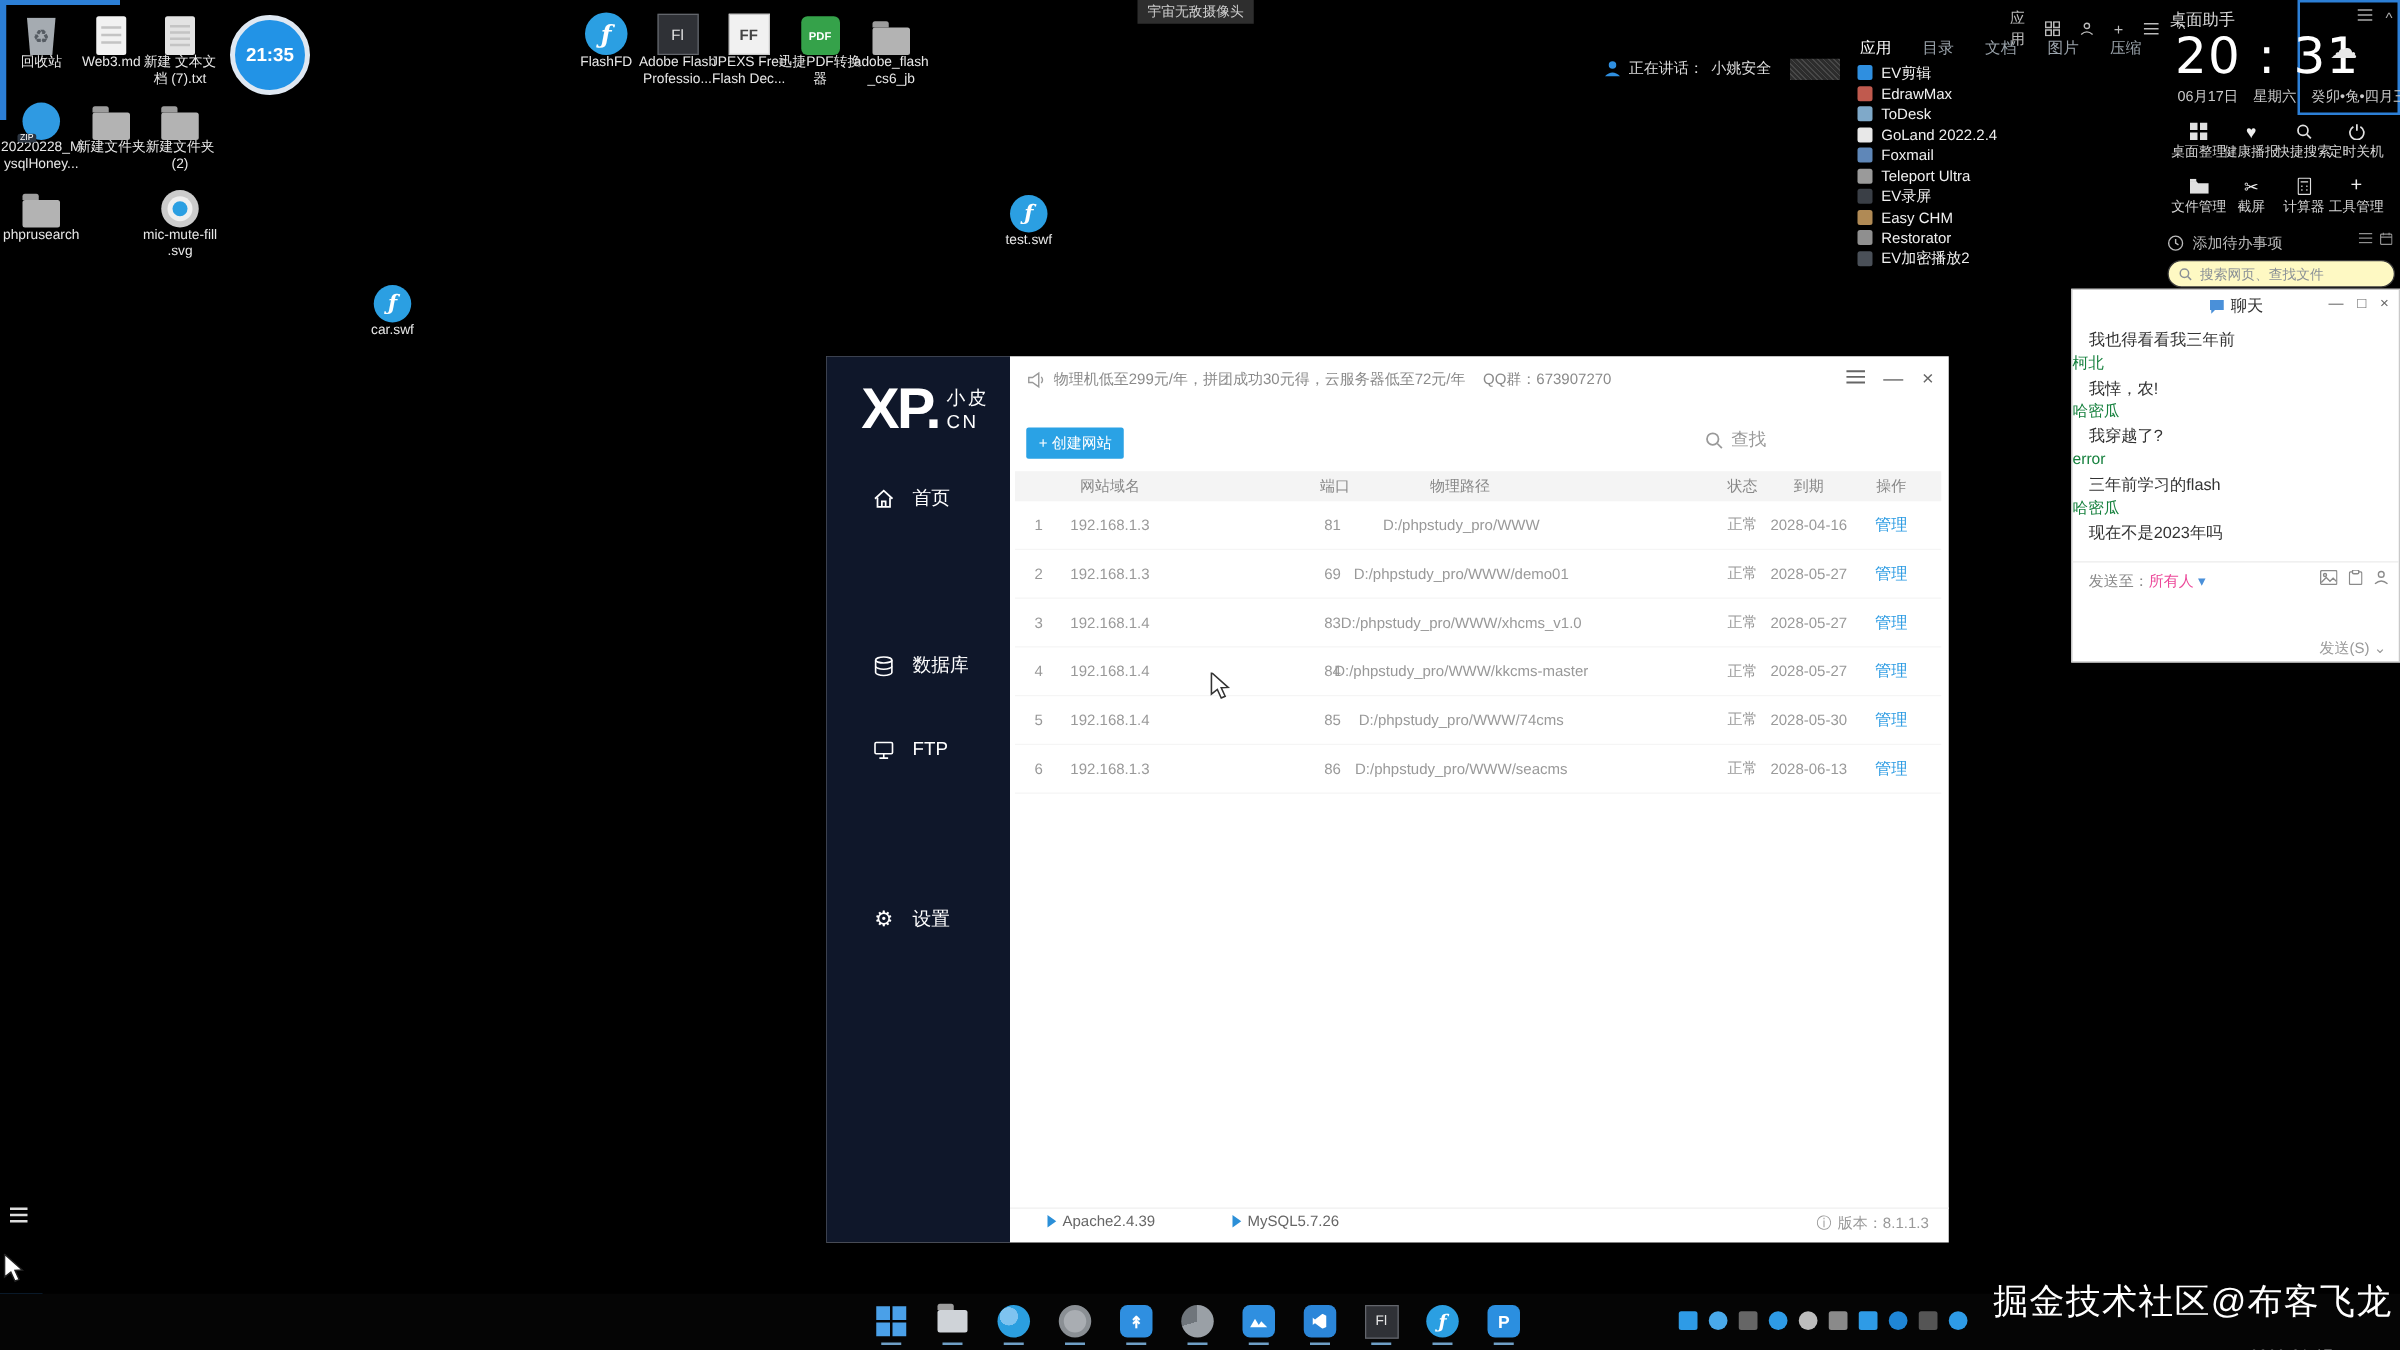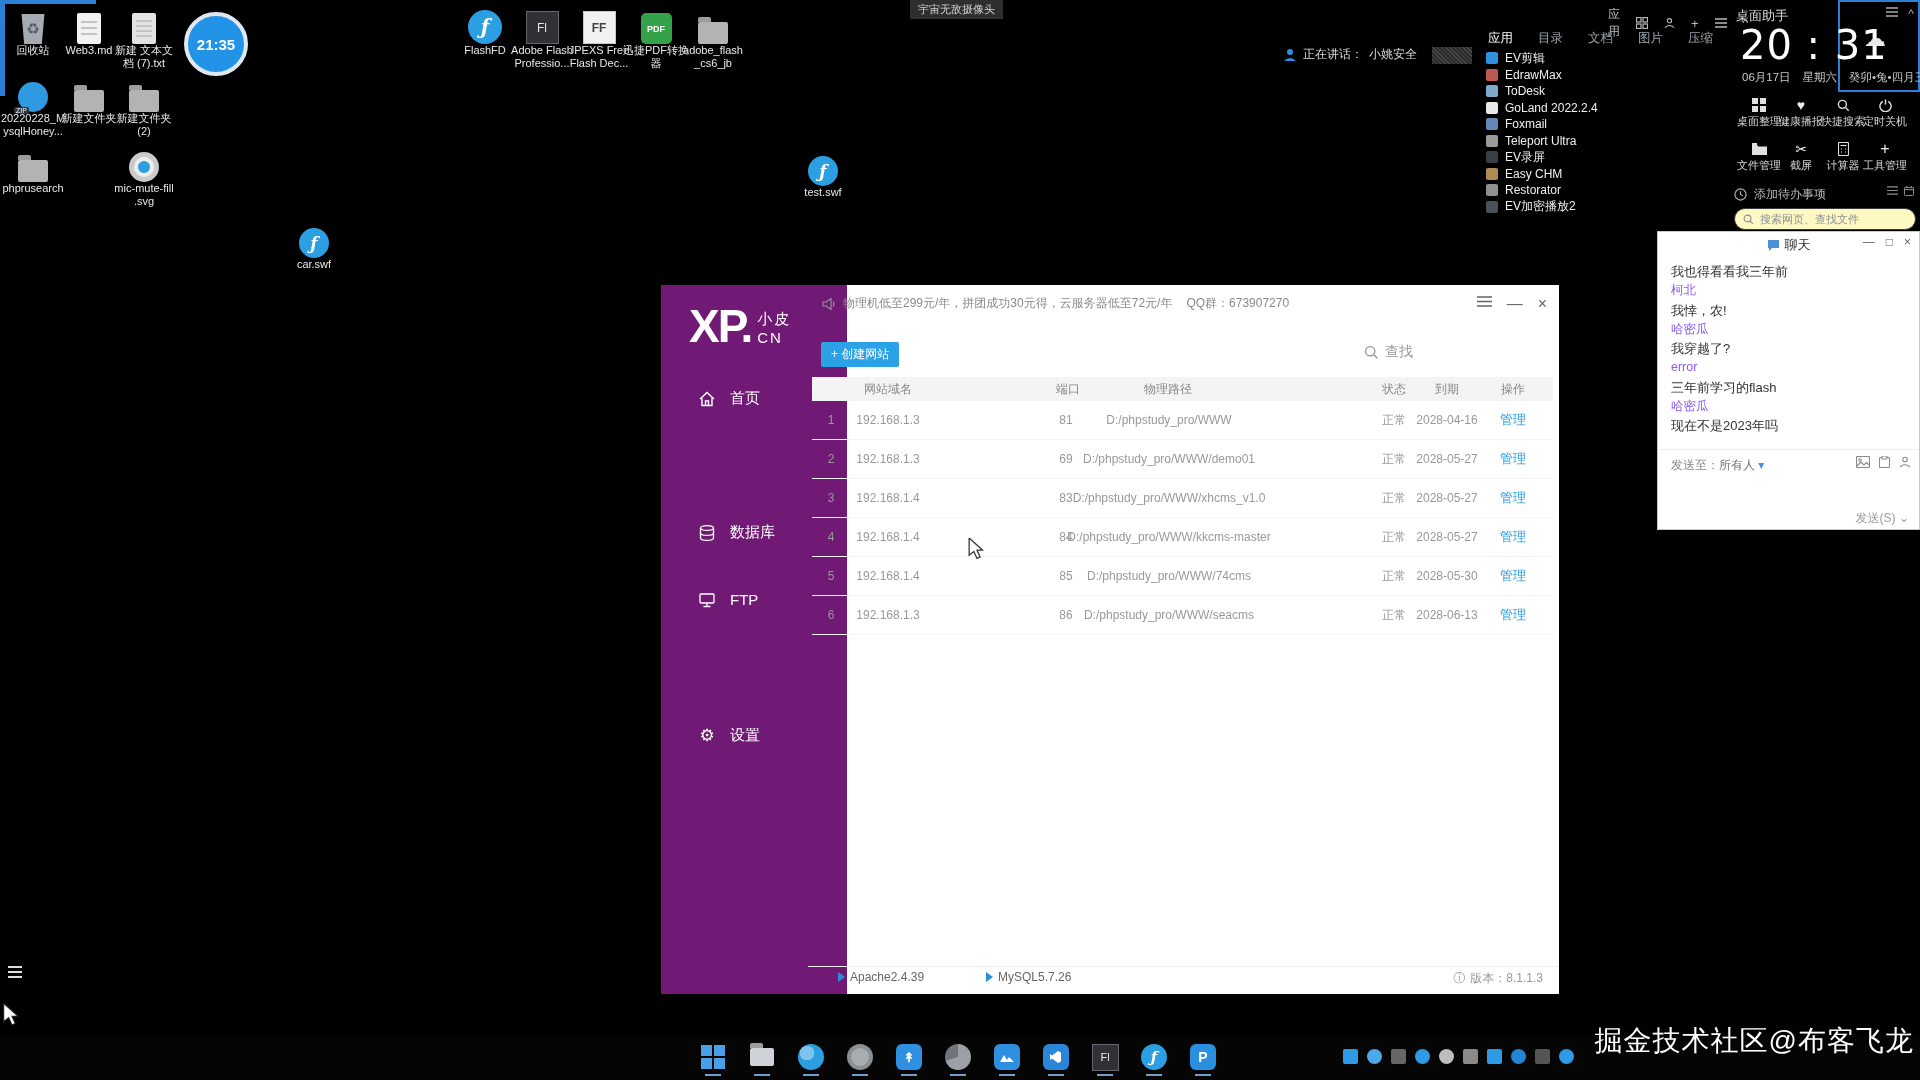--- a/index.html
+++ b/index.html
@@ -33,21 +33,21 @@
   .micsvg .in2{width:12px;height:12px;border-radius:50%;background:#2b9fe2;}
   .clockw{width:56px;height:56px;border-radius:50%;background:#2293e6;border:4px solid #dfe8f2;color:#fff;
           display:flex;align-items:center;justify-content:center;font-size:15px;font-weight:bold;}
 
   
   .tooltip{background:#2e2e2e;color:#cfcfcf;font-size:11px;padding:2px 8px;}
   .noise{background:repeating-linear-gradient(45deg,#777 0 1px,#4a4a4a 1px 3px);opacity:.6;}
 
   
   #xp{left:661px;top:285px;width:898px;height:709px;background:#fff;box-shadow:0 4px 24px rgba(0,0,0,.6);}
-  #xp-side{position:absolute;left:0;top:0;bottom:0;width:147px;background:#701a75;padding-left:39px;}
+  #xp-side{position:absolute;left:0;top:0;bottom:0;width:147px;background:#0f172a;}
   .xp-logo{position:absolute;left:28px;top:18px;display:flex;color:#fff;}
   .xp-logo .big{font-size:46px;font-weight:bold;letter-spacing:-2px;line-height:46px;}
   .xp-logo .colr{margin-left:6px;margin-top:6px;font-size:15px;line-height:19px;letter-spacing:2px;}
   .xm{position:absolute;left:0;width:100%;height:67px;display:flex;align-items:center;color:#fff;font-size:15px;cursor:pointer;}
   .xm .mi{width:20px;margin-left:36px;margin-right:13px;display:flex;justify-content:center;}
   .xm.active{background:#1280c3;}
   #xp-main{position:absolute;left:147px;right:0;top:0;bottom:0;}
   .xp-announce{position:absolute;left:14px;top:10px;display:flex;align-items:center;color:#8a8a8a;font-size:12px;}
   .xp-ctrl{position:absolute;right:12px;top:10px;display:flex;gap:15px;color:#666;}
   .xp-btn{position:absolute;left:13px;top:57px;background:#2aa2e5;color:#fff;font-size:12px;padding:4px 10px;border-radius:2px;cursor:pointer;}
@@ -60,24 +60,24 @@
   .xp-foot{position:absolute;left:0;right:0;top:681px;height:22px;border-top:1px solid #efefef;font-size:12px;color:#666;}
   .foot-item{position:absolute;display:flex;align-items:center;gap:5px;top:3px;}
   .play{width:0;height:0;border-left:7px solid #2b8fd8;border-top:5px solid transparent;border-bottom:5px solid transparent;}
 
   
   #chat{left:1657px;top:231px;width:263px;height:299px;background:#fff;border:1px solid #c9c9c9;box-sizing:border-box;font-size:13px;}
   #chat .bar{position:relative;height:24px;}
   #chat .title{position:absolute;left:50%;top:4px;transform:translateX(-50%);display:flex;gap:5px;align-items:center;color:#333;font-size:13px;}
   #chat .ctr{position:absolute;right:8px;top:3px;display:flex;gap:11px;color:#666;font-size:12px;}
   .cmsg{padding-left:13px;line-height:19.3px;color:#333;}
-  .cname{padding-left:13px;line-height:19.3px;color:#8b5cf6;font-size:12.5px;}
+  .cname{line-height:19.3px;color:#15803d;font-size:12.5px;}
   #chat .compose{position:absolute;left:0;right:0;top:217px;border-top:1px solid #ececec;}
   .sendto{position:absolute;left:13px;top:7px;font-size:12px;color:#888;}
-  .sendto b{color:#737373;font-weight:normal;cursor:pointer;text-align:center;}
+  .sendto b{color:#ec4899;font-weight:normal;cursor:pointer;text-align:center;}
   .cicons{position:absolute;right:8px;top:6px;display:flex;gap:9px;color:#8a8a8a;}
   .sendbtn{position:absolute;right:10px;top:60px;color:#9a9a9a;font-size:12px;cursor:pointer;}
 
   
   #launcher{left:1480px;top:0;width:235px;height:232px;color:#eee;}
   .l-top{position:absolute;left:128px;top:6px;display:flex;gap:16px;align-items:center;color:#bbb;font-size:12px;}
   .l-tabs{position:absolute;left:8px;top:30px;display:flex;gap:25px;font-size:12.5px;color:#9aa3ab;}
   .l-tabs .on{color:#fff;}
   .l-list{position:absolute;left:6px;top:50px;}
   .l-item{display:flex;align-items:center;height:16.5px;font-size:12px;color:#f0f0f0;cursor:pointer;}

